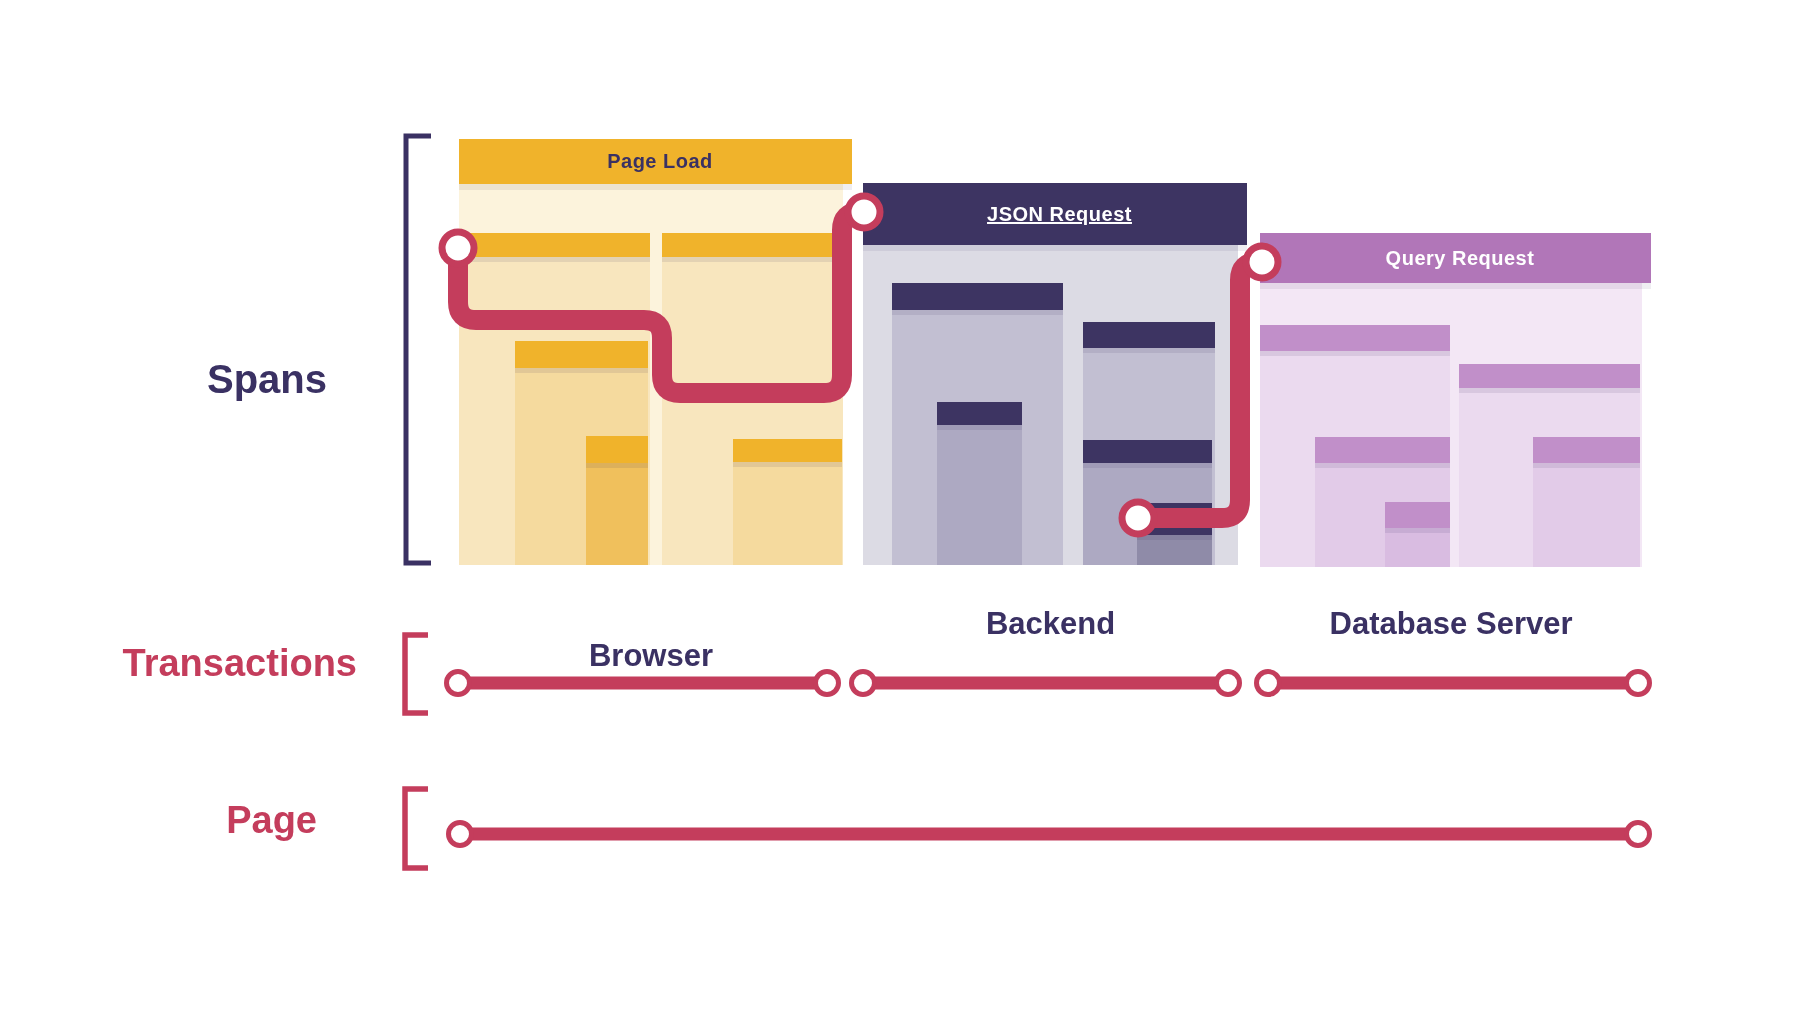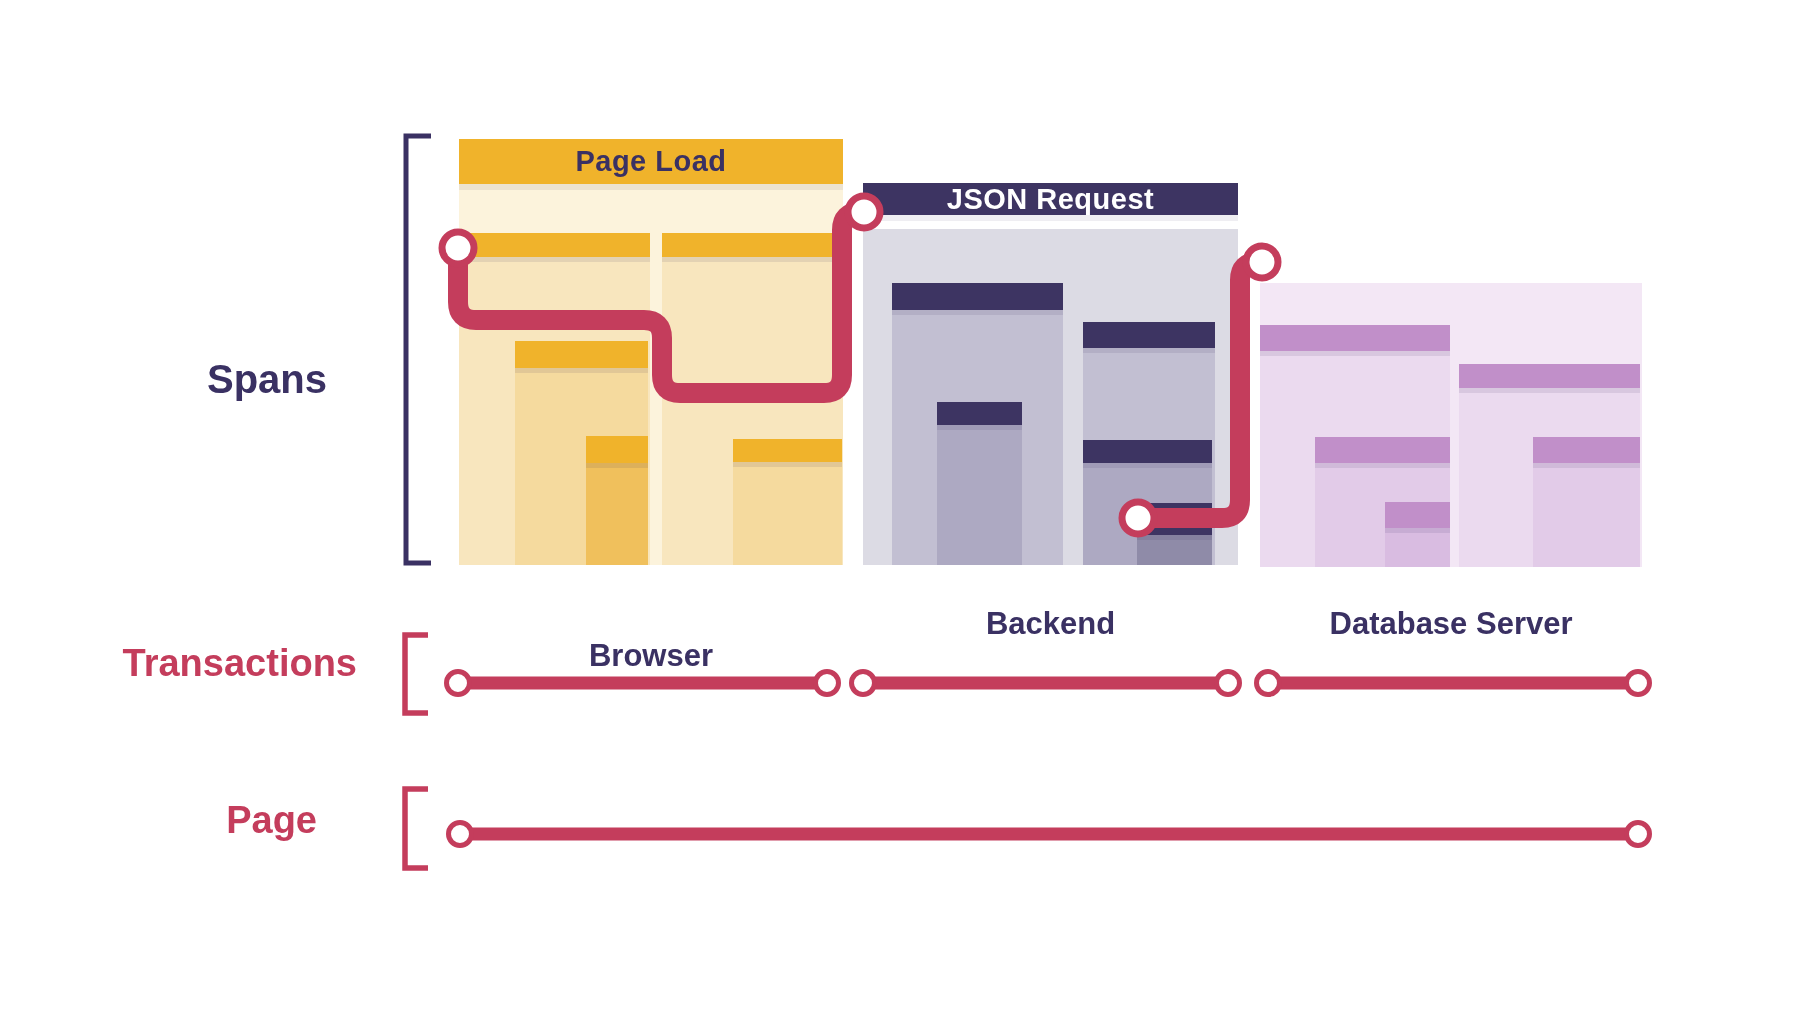--- a/index.html
+++ b/index.html
@@ -4,22 +4,23 @@
 <style>
   html,body{margin:0;padding:0;background:#ffffff;}
   .canvas{
     position:relative;width:1800px;height:1031px;background:#ffffff;
     font-family:"Liberation Sans",sans-serif;overflow:hidden;
   }
   .rect{position:absolute;z-index:1;}
   .sub-hdr{z-index:2;box-shadow:0 5px 0 rgba(50,40,90,0.10);}
   .main-hdr{
     z-index:2;display:flex;align-items:center;justify-content:center;
-    font-weight:bold;font-size:29px;letter-spacing:0.5px;
+    font-weight:bold;font-size:20px;letter-spacing:0.5px;
     box-shadow:0 6px 0 rgba(50,40,90,0.08);
+    padding-left:9px;
   }
   .rowlabel{
     position:absolute;z-index:3;font-weight:bold;text-align:right;line-height:1.05;
   }
   .service{
     position:absolute;z-index:3;font-weight:bold;font-size:31px;text-align:center;
     color:var(--c-navy);
   }
   .navy{color:var(--c-navy);}
   .accent{color:var(--c-accent);}
@@ -77,33 +78,34 @@
   <div class="rect c-g2" style="left:892px;top:310px;width:171px;height:255px;"></div>
   <div class="rect c-g3" style="left:937px;top:425px;width:85px;height:140px;"></div>
   <div class="rect c-g2" style="left:1083px;top:348px;width:132px;height:217px;"></div>
   <div class="rect c-g3" style="left:1083px;top:463px;width:129px;height:102px;"></div>
   <div class="rect c-g4" style="left:1137px;top:535px;width:75px;height:30px;"></div>
   <div class="rect c-dh sub-hdr" style="left:892px;top:283px;width:171px;height:27px;"></div>
   <div class="rect c-dh sub-hdr" style="left:937px;top:402px;width:85px;height:23px;"></div>
   <div class="rect c-dh sub-hdr" style="left:1083px;top:322px;width:132px;height:26px;"></div>
   <div class="rect c-dh sub-hdr" style="left:1083px;top:440px;width:129px;height:23px;"></div>
   <div class="rect c-dh sub-hdr" style="left:1137px;top:503px;width:75px;height:32px;"></div>
-  <div class="rect c-dh main-hdr white-text" style="left:863px;top:183px;width:375px;height:32px;">JSON Request</div>
+  <div class="rect c-dh main-hdr white-text" style="left:863px;top:183px;width:375px;height:62px;text-decoration:underline;">JSON Request</div>
 
   <div class="rect c-pp" style="left:1260px;top:283px;width:382px;height:284px;"></div>
   <div class="rect c-p2" style="left:1260px;top:351px;width:190px;height:216px;"></div>
   <div class="rect c-p3" style="left:1315px;top:463px;width:135px;height:104px;"></div>
   <div class="rect c-p4" style="left:1385px;top:528px;width:65px;height:39px;"></div>
   <div class="rect c-p2" style="left:1459px;top:388px;width:181px;height:179px;"></div>
   <div class="rect c-p3" style="left:1533px;top:463px;width:107px;height:104px;"></div>
   <div class="rect c-ps sub-hdr" style="left:1260px;top:325px;width:190px;height:26px;"></div>
   <div class="rect c-ps sub-hdr" style="left:1315px;top:437px;width:135px;height:26px;"></div>
   <div class="rect c-ps sub-hdr" style="left:1385px;top:502px;width:65px;height:26px;"></div>
   <div class="rect c-ps sub-hdr" style="left:1459px;top:364px;width:181px;height:24px;"></div>
   <div class="rect c-ps sub-hdr" style="left:1533px;top:437px;width:107px;height:26px;"></div>
+  <div class="rect c-ph main-hdr white-text" style="left:1260px;top:233px;width:382px;height:50px;">Query Request</div>
 
   <div class="service" style="left:459px;top:606px;width:384px;margin-top:32px;">Browser</div>
   <div class="service" style="left:1260px;top:606px;width:382px;">Database Server</div>
   <div class="service" style="left:863px;top:606px;width:375px;">Backend</div>
 
   <svg class="overlay" width="1800" height="1031" viewBox="0 0 1800 1031">
 
     <path class="bk-navy" d="M 431 136 L 406 136 L 406 563 L 431 563"></path>
     <path class="bk-accent" d="M 428 635 L 405 635 L 405 713 L 428 713"></path>
     <path class="bk-accent" d="M 428 789 L 405 789 L 405 868 L 428 868"></path>

